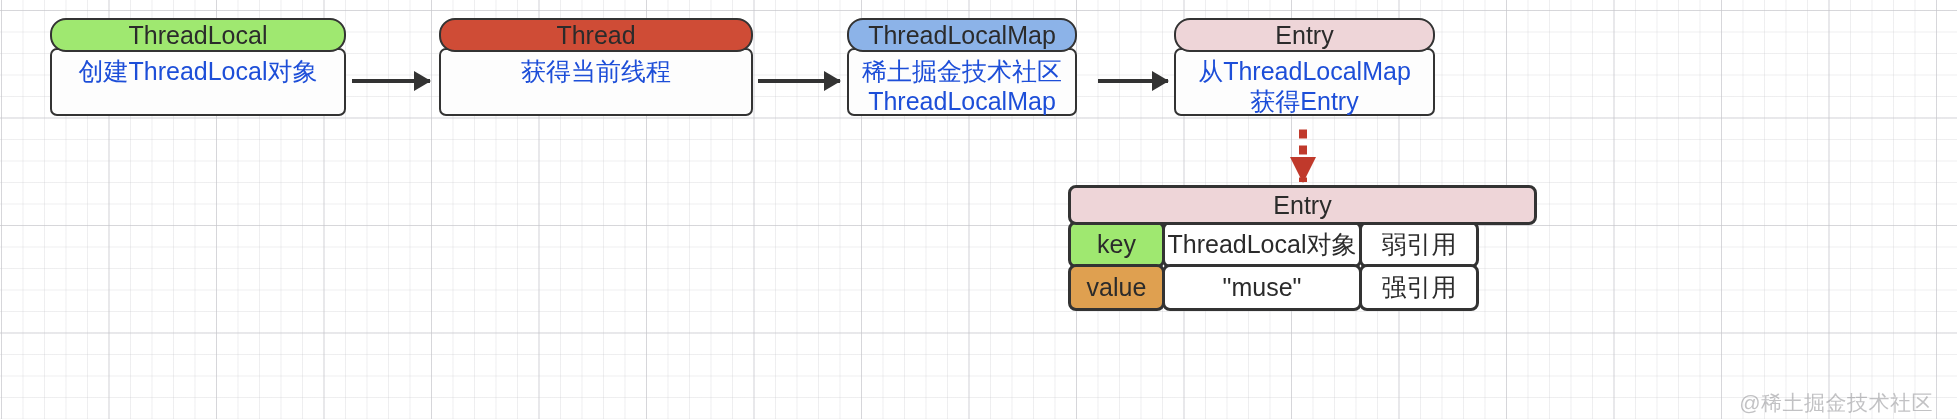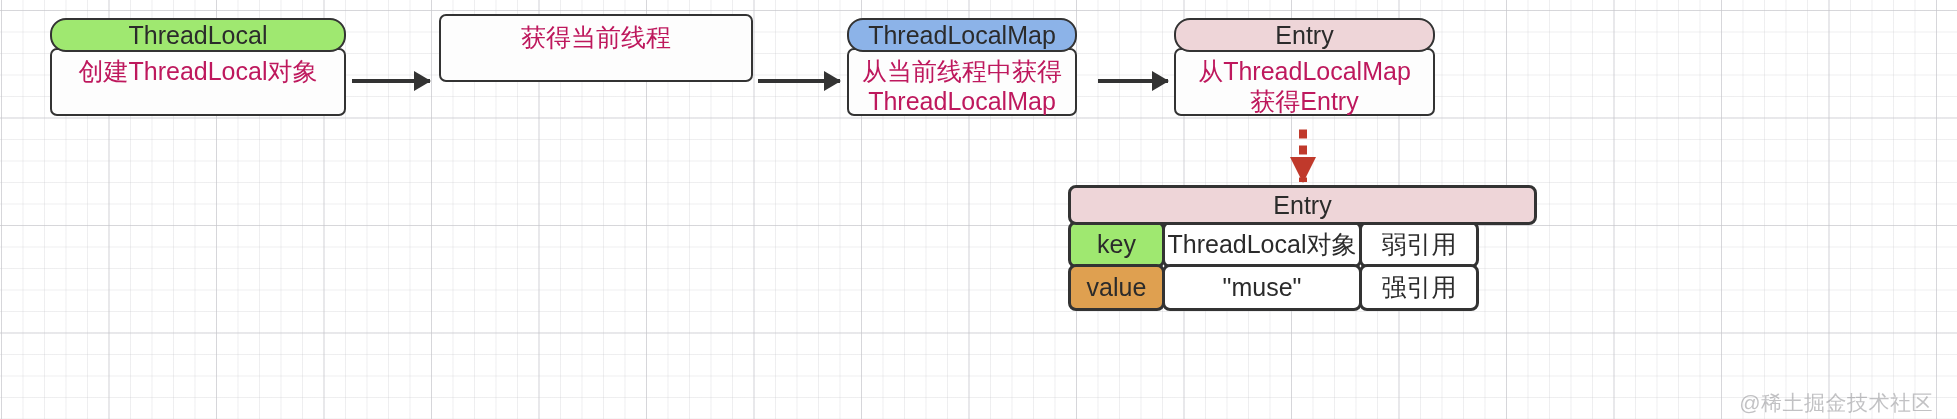--- a/index.html
+++ b/index.html
@@ -44,21 +44,21 @@
   }
   .node-body {
     box-sizing: border-box;
     border: 2.5px solid #333333;
     border-radius: 7px;
     background: #fdfdfd;
     margin-top: -4px;
     padding-top: 6px;
     text-align: center;
     font-size: 25px;
-    color: #be185d;
+    color: #1d4ed8;
     position: relative;
     z-index: 1;
   }
   .node-body .ln {
     display: block;
     line-height: 30px;
     white-space: nowrap;
   }
 
   
@@ -161,31 +161,32 @@
   <div class="node" style="left:50px; top:18px; width:296px;">
     <div class="node-header" style="background:#9fe870;">ThreadLocal</div>
     <div class="node-body" style="height:68px;">
       <span class="ln">创建ThreadLocal对象</span>
     </div>
   </div>
 
   <div class="arrow" style="left:352px; top:79px; width:78px;"></div>
 
   <div class="node" style="left:439px; top:18px; width:314px;">
+    <div class="node-header" style="background:#cf4c36;">Thread</div>
     <div class="node-body" style="height:68px;">
       <span class="ln">获得当前线程</span>
     </div>
   </div>
 
   <div class="arrow" style="left:758px; top:79px; width:82px;"></div>
 
   <div class="node" style="left:847px; top:18px; width:230px;">
     <div class="node-header" style="background:#8cb3e8;">ThreadLocalMap</div>
     <div class="node-body" style="height:68px;">
-      <span class="ln">从当前线程中获得</span>
+      <span class="ln">稀土掘金技术社区</span>
       <span class="ln">ThreadLocalMap</span>
     </div>
   </div>
 
   <div class="arrow" style="left:1098px; top:79px; width:70px;"></div>
 
   <div class="node" style="left:1174px; top:18px; width:261px;">
     <div class="node-header" style="background:#eed5d8;">Entry</div>
     <div class="node-body" style="height:68px;">
       <span class="ln">从ThreadLocalMap</span>

